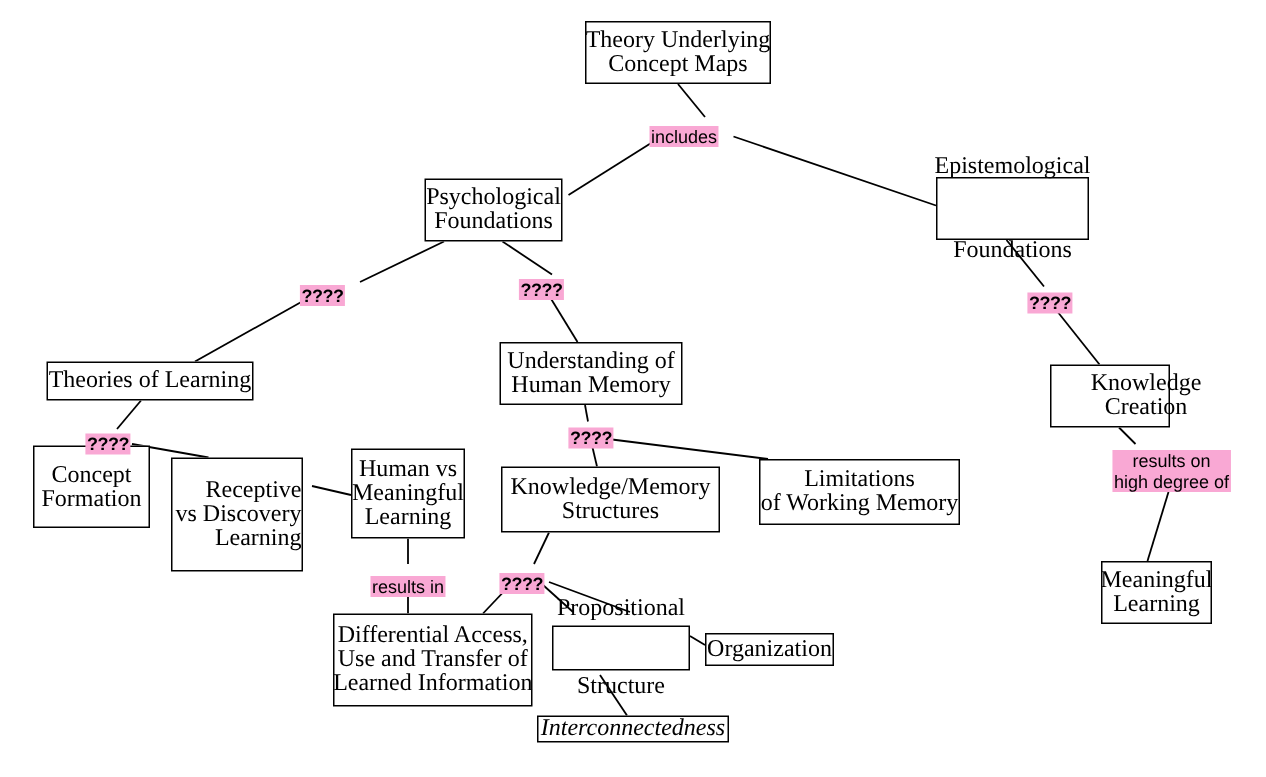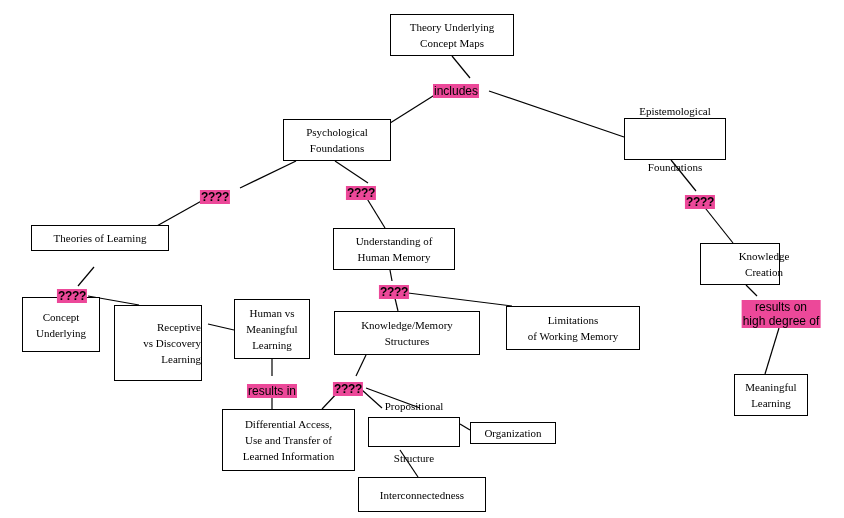--- a/index.html
+++ b/index.html
@@ -30,34 +30,34 @@
   .node {
     position: absolute;
     box-sizing: border-box;
     border: 1px solid #000000;
     background: #ffffff;
     display: flex;
     flex-direction: column;
     align-items: center;
     justify-content: center;
     font-family: "Liberation Serif", serif;
-    font-size: 11px;
+    font-size: 16px;
     line-height: 16px;
     color: #000000;
     text-align: center;
     white-space: nowrap;
   }
   .node .ln { display: block; }
   .link-label {
     position: absolute;
     font-family: "Liberation Sans", sans-serif;
     font-size: 12px;
     line-height: 14px;
     color: #000000;
-    background: #ec4899;
+    background: #f9a8d4;
     text-align: center;
     white-space: nowrap;
     transform: translateX(-50%);
     padding: 0 1px;
   }
   .link-label.q {
     font-weight: bold;
     letter-spacing: -0.3px;
   }
 </style>
@@ -91,42 +91,42 @@
       <line x1="460" y1="424" x2="470" y2="430"></line>
       <line x1="400" y1="450" x2="418" y2="477"></line>
       <line x1="746" y1="285" x2="757" y2="296"></line>
       <line x1="779" y1="328" x2="765" y2="374"></line>
     </svg>
   <div id="nodes-layer">
       <div class="node" style="left: 390px; top: 14px; width: 124px; height: 42px;">
         <span class="ln">Theory Underlying</span>
         <span class="ln">Concept Maps</span>
       </div>
-      <div class="node" style="left: 283px; top: 119px; width: 108px; height: 42px;">
+      <div class="node" style="left: 283px; top: 119px; width: 92px; height: 42px;">
         <span class="ln">Psychological</span>
         <span class="ln">Foundations</span>
       </div>
       <div class="node" style="left: 624px; top: 118px; width: 102px; height: 42px; gap: 40px;">
         <span class="ln">Epistemological</span>
         <span class="ln">Foundations</span>
       </div>
-      <div class="node" style="left: 31px; top: 225px; width: 138px; height: 26px;">
+      <div class="node" style="left: 31px; top: 241px; width: 138px; height: 26px;">
         <span class="ln">Theories of Learning</span>
       </div>
       <div class="node" style="left: 333px; top: 228px; width: 122px; height: 42px;">
         <span class="ln">Understanding of</span>
         <span class="ln">Human Memory</span>
       </div>
       <div class="node" style="left: 700px; top: 243px; width: 80px; height: 42px; padding-left: 48px;">
         <span class="ln">Knowledge</span>
         <span class="ln">Creation</span>
       </div>
       <div class="node" style="left: 22px; top: 297px; width: 78px; height: 55px;">
         <span class="ln">Concept</span>
-        <span class="ln">Underlying</span>
+        <span class="ln">Formation</span>
       </div>
       <div class="node" style="left: 114px; top: 305px; width: 88px; height: 76px; align-items: flex-end;">
         <span class="ln">Receptive</span>
         <span class="ln">vs Discovery</span>
         <span class="ln">Learning</span>
       </div>
       <div class="node" style="left: 234px; top: 299px; width: 76px; height: 60px;">
         <span class="ln">Human vs</span>
         <span class="ln">Meaningful</span>
         <span class="ln">Learning</span>
@@ -148,21 +148,21 @@
         <span class="ln">Use and Transfer of</span>
         <span class="ln">Learned Information</span>
       </div>
       <div class="node" style="left: 368px; top: 417px; width: 92px; height: 30px; gap: 36px;">
         <span class="ln">Propositional</span>
         <span class="ln">Structure</span>
       </div>
       <div class="node" style="left: 470px; top: 422px; width: 86px; height: 22px;">
         <span class="ln">Organization</span>
       </div>
-      <div class="node" style="left: 358px; top: 477px; width: 128px; height: 35px;">
+      <div class="node" style="left: 358px; top: 477px; width: 128px; height: 18px; font-style: italic;">
         <span class="ln">Interconnectedness</span>
       </div>
     </div>
   <div id="labels-layer">
       <div class="link-label" style="left: 456px; top: 84px;">
         <div>includes</div>
       </div>
       <div class="link-label q" style="left: 215px; top: 190px;">
         <div>????</div>
       </div>

